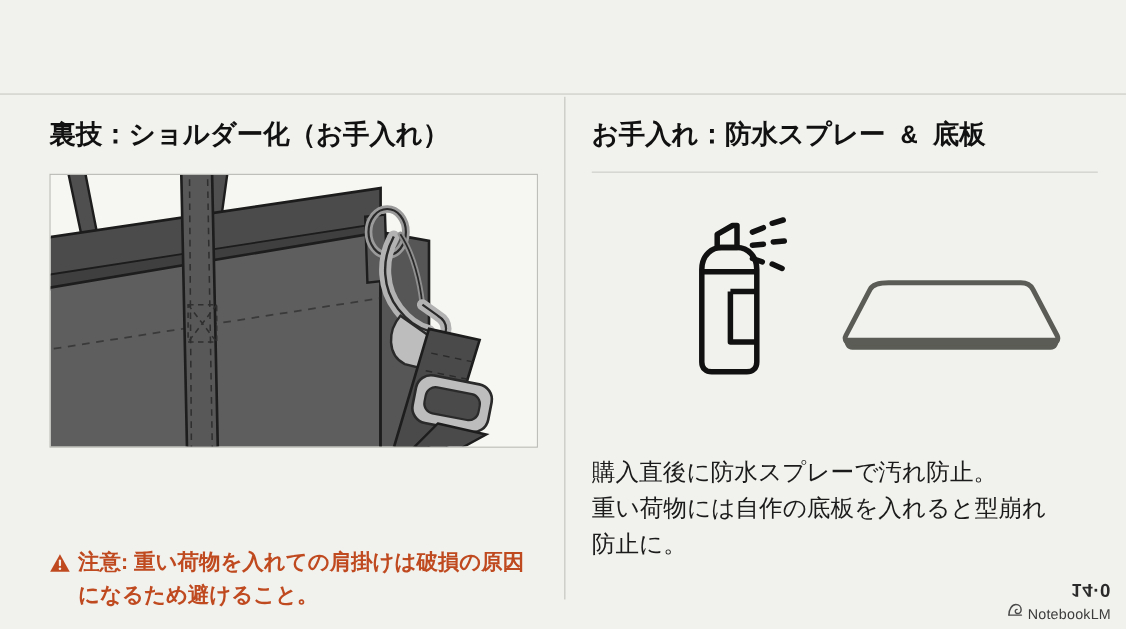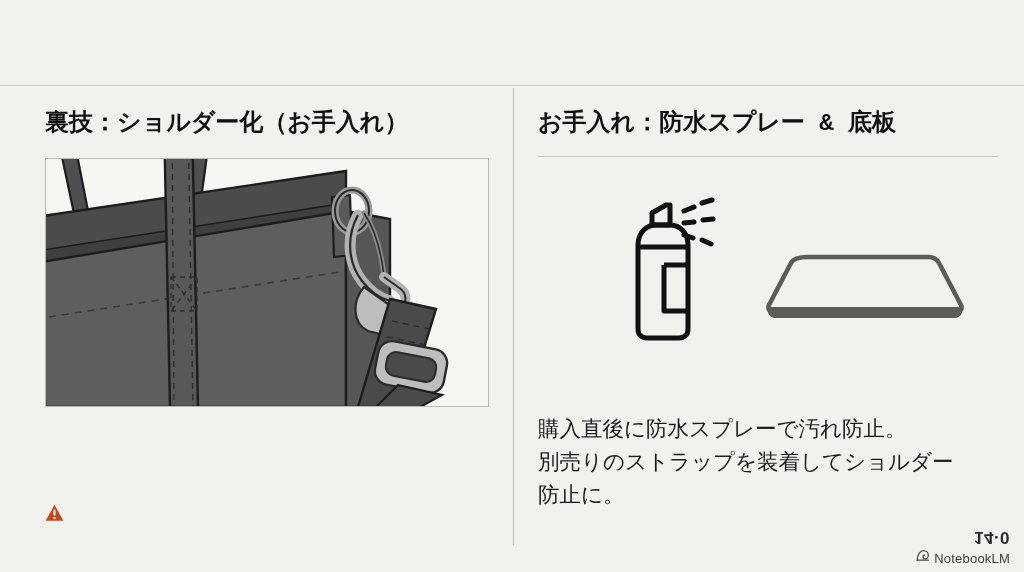--- a/index.html
+++ b/index.html
@@ -252,20 +252,22 @@
 
 
     <div class="warning">
       <span class="warn-icon">
         <svg width="19" height="18" viewBox="0 0 19 18" xmlns="http://www.w3.org/2000/svg">
           <path d="M9.5 0.8 L18.4 16.8 L0.6 16.8 Z" fill="#c04a20"></path>
           <rect x="8.5" y="5.6" width="2" height="6.2" rx="1" fill="#f1f1ed"></rect>
           <circle cx="9.5" cy="14.1" r="1.15" fill="#f1f1ed"></circle>
         </svg>
       </span>
+      <span class="warn-text">注意: 重い荷物を入れての肩掛けは破損の原因
+になるため避けること。</span>
     </div>
   </div>
 
   <div class="col col-right">
 
     <div class="col-heading">お手入れ：防水スプレー &amp; 底板</div>
     <div class="heading-rule"></div>
 
     <div class="icon-row">
 
@@ -294,21 +296,21 @@
 
       <div class="board-icon">
         <svg viewBox="0 0 210 92" xmlns="http://www.w3.org/2000/svg">
           <path d="M48,14 L168,14 C173,14 177,16 179,20 L201,62 C203,66 200,70 195,70 L15,70 C10,70 7,66 9,62 L31,20 C33,16 38,14 48,14 Z" fill="none" stroke="#5a5c55" stroke-width="4.5" stroke-linejoin="round"></path>
           <path d="M11,66 L199,66 C201,69 199,73 195,73 L15,73 C11,73 9,69 11,66 Z" fill="none" stroke="#5a5c55" stroke-width="4" stroke-linejoin="round"></path>
         </svg>
       </div>
     </div>
 
     <div class="body-text">購入直後に防水スプレーで汚れ防止。
-別売りのストラップを装着してショルダー
+重い荷物には自作の底板を入れると型崩れ
 防止に。</div>
   </div>
 
   <div class="footer-brand">
     <div>
       <span class="page-number">14·0</span>
     </div>
     <div class="brand-line">
       <span class="brand-mark">
         <svg width="14" height="13" viewBox="0 0 14 13" xmlns="http://www.w3.org/2000/svg">

